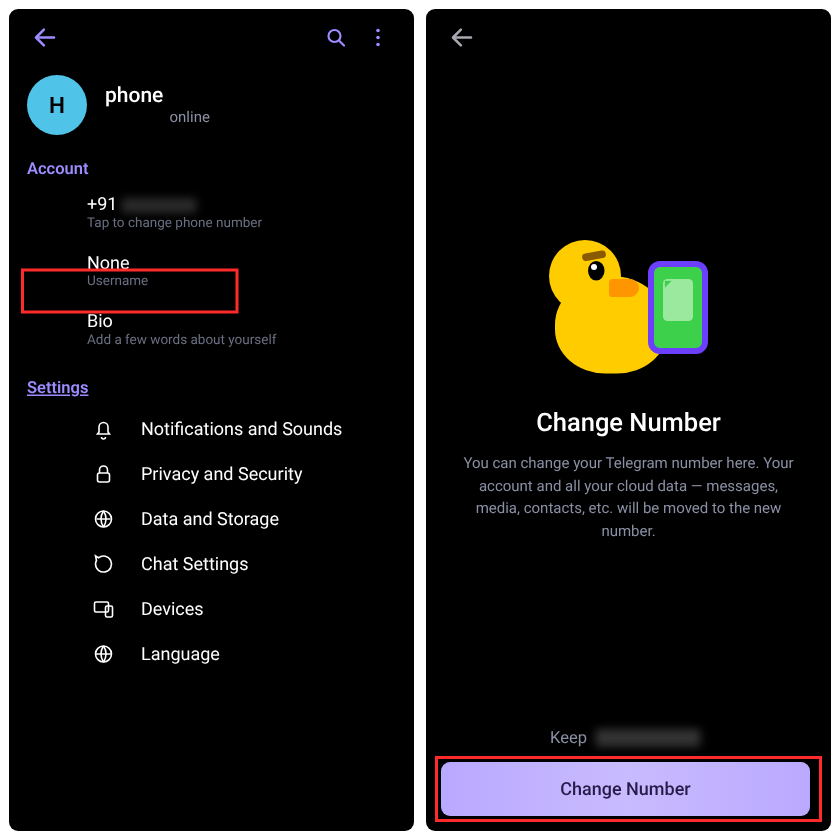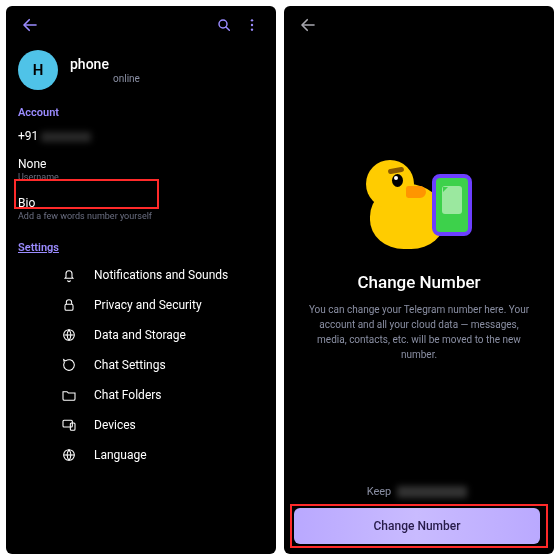--- a/index.html
+++ b/index.html
@@ -56,20 +56,21 @@
   }
   .set-photo-row .icon { margin-right: 14px; }
   .section-header {
     color: #9b8cff;
     font-size: 11px;
     font-weight: 600;
     padding: 6px 12px 4px 12px;
   }
   .account-item {
     padding: 6px 12px 8px 12px;
+    margin-left: 40px;
   }
   .account-item .primary { font-size: 12px; color: #fff; }
   .account-item .secondary { font-size: 9px; color: #6b6f82; margin-top:1px; }
   .highlight {
     position: absolute;
     border: 2px solid #ff2a2a;
     pointer-events: none;
   }
   .settings-list { padding: 2px 0; }
   .settings-item {
@@ -226,31 +227,32 @@
       <div class="name">phone</div>
       <div class="status">online</div>
     </div>
   </div>
 
 
   <div class="section-header">Account</div>
 
   <div class="account-item" style="position:relative;">
     <div class="primary"><span>+91</span> <span class="redact"></span></div>
+    <div class="secondary">Tap to change phone number</div>
   </div>
   <div class="highlight" style="left:8px; top:173px; width:145px; height:30px;"></div>
 
   <div class="account-item">
     <div class="primary">None</div>
     <div class="secondary">Username</div>
   </div>
 
   <div class="account-item">
     <div class="primary">Bio</div>
-    <div class="secondary">Add a few words number yourself</div>
+    <div class="secondary">Add a few words about yourself</div>
   </div>
 
   <div class="section-header" style="margin-top:6px;text-decoration:underline;">Settings</div>
 
   <div class="settings-list">
     <div class="settings-item">
       <span class="icon">
           <svg viewBox="0 0 24 24" fill="none" stroke="#fff" stroke-width="1.6">
             <path d="M6 17h12l-1.5-2V10a4.5 4.5 0 0 0-9 0v5L6 17z"></path>
             <path d="M10 20a2 2 0 0 0 4 0"></path>
@@ -278,28 +280,20 @@
         </span>
       <span>Data and Storage</span>
     </div>
     <div class="settings-item">
       <span class="icon">
           <svg viewBox="0 0 24 24" fill="none" stroke="#fff" stroke-width="1.6">
             <path d="M20 12a8 8 0 1 1-3-6.2L20 4l-1 4.5A8 8 0 0 1 20 12z" transform="scale(-1,1) translate(-24,0)"></path>
           </svg>
         </span>
       <span>Chat Settings</span>
-    </div>
-    <div class="settings-item">
-      <span class="icon">
-          <svg viewBox="0 0 24 24" fill="none" stroke="#fff" stroke-width="1.6">
-            <path d="M3 7h6l2 2h10v9a2 2 0 0 1-2 2H5a2 2 0 0 1-2-2V7z"></path>
-          </svg>
-        </span>
-      <span>Chat Folders</span>
     </div>
     <div class="settings-item">
       <span class="icon">
           <svg viewBox="0 0 24 24" fill="none" stroke="#fff" stroke-width="1.6">
             <rect x="3" y="5" width="14" height="10" rx="1.5"></rect>
             <rect x="14" y="9" width="7" height="11" rx="1.5"></rect>
           </svg>
         </span>
       <span>Devices</span>
     </div>

